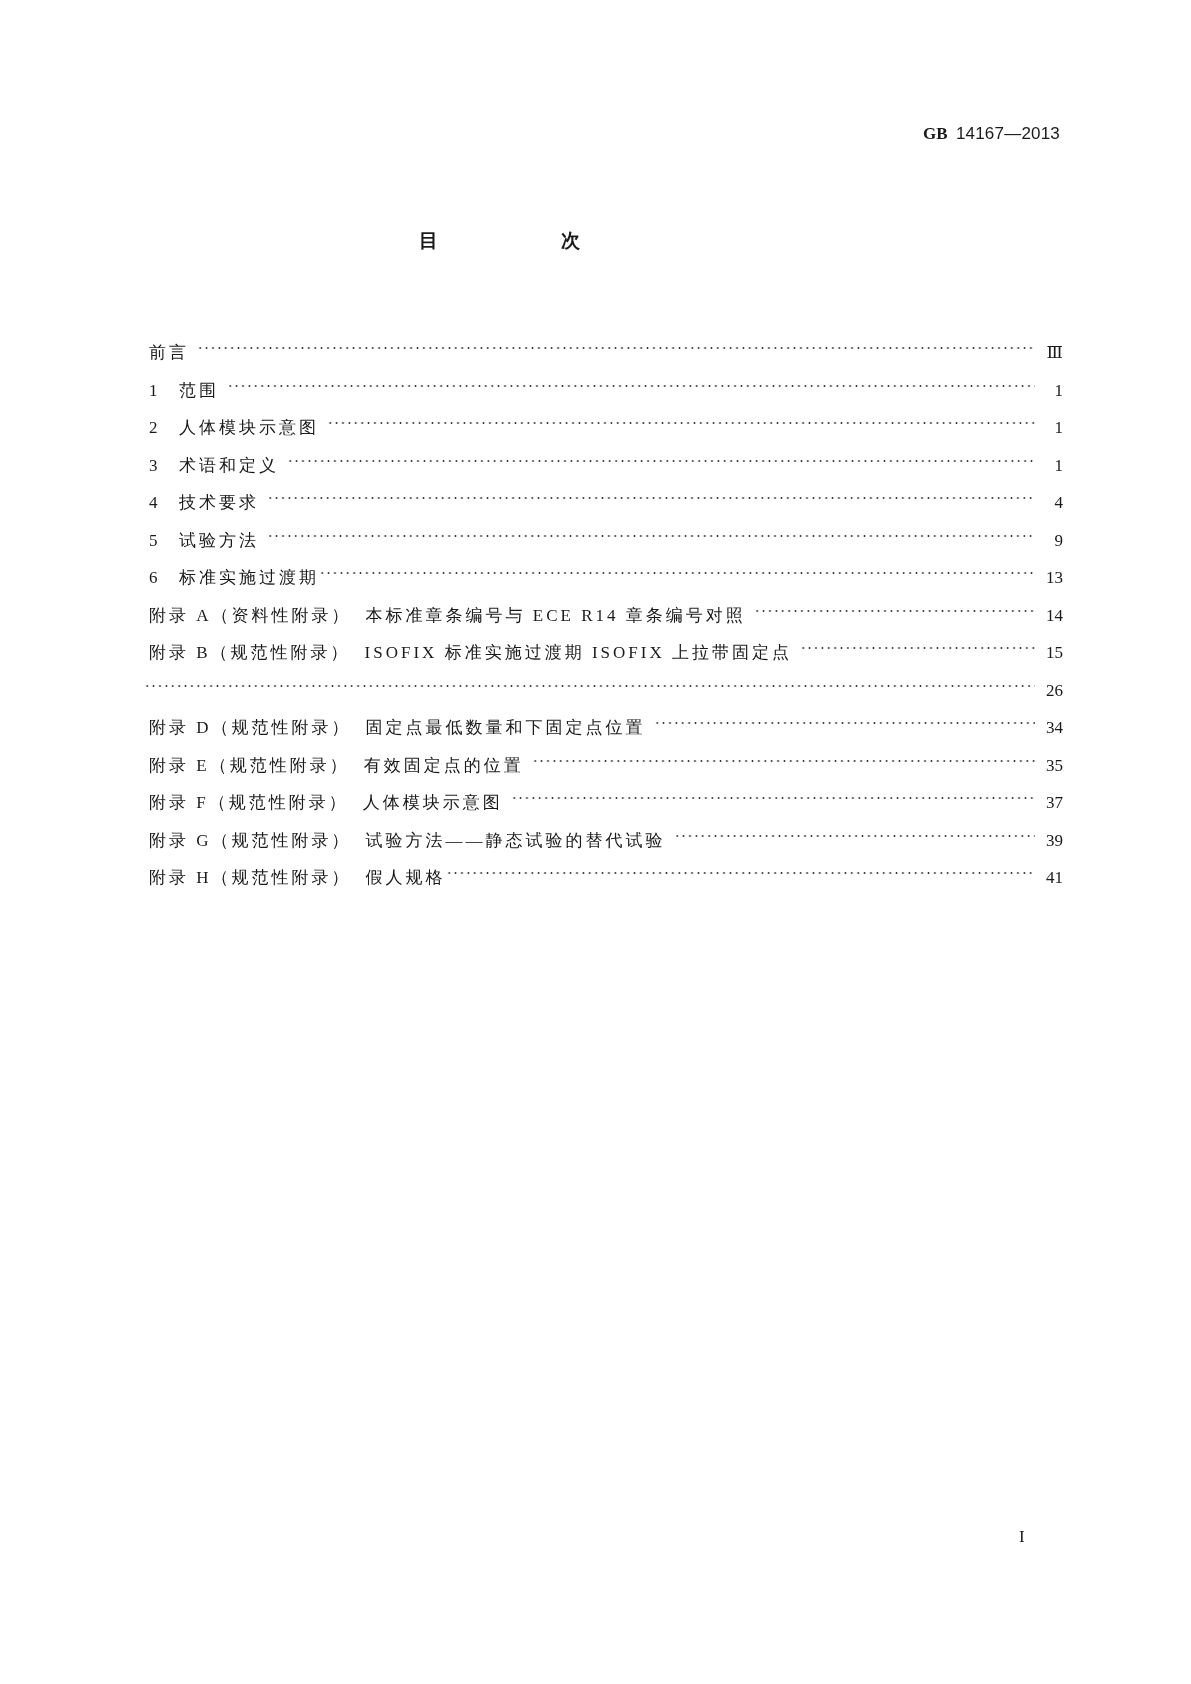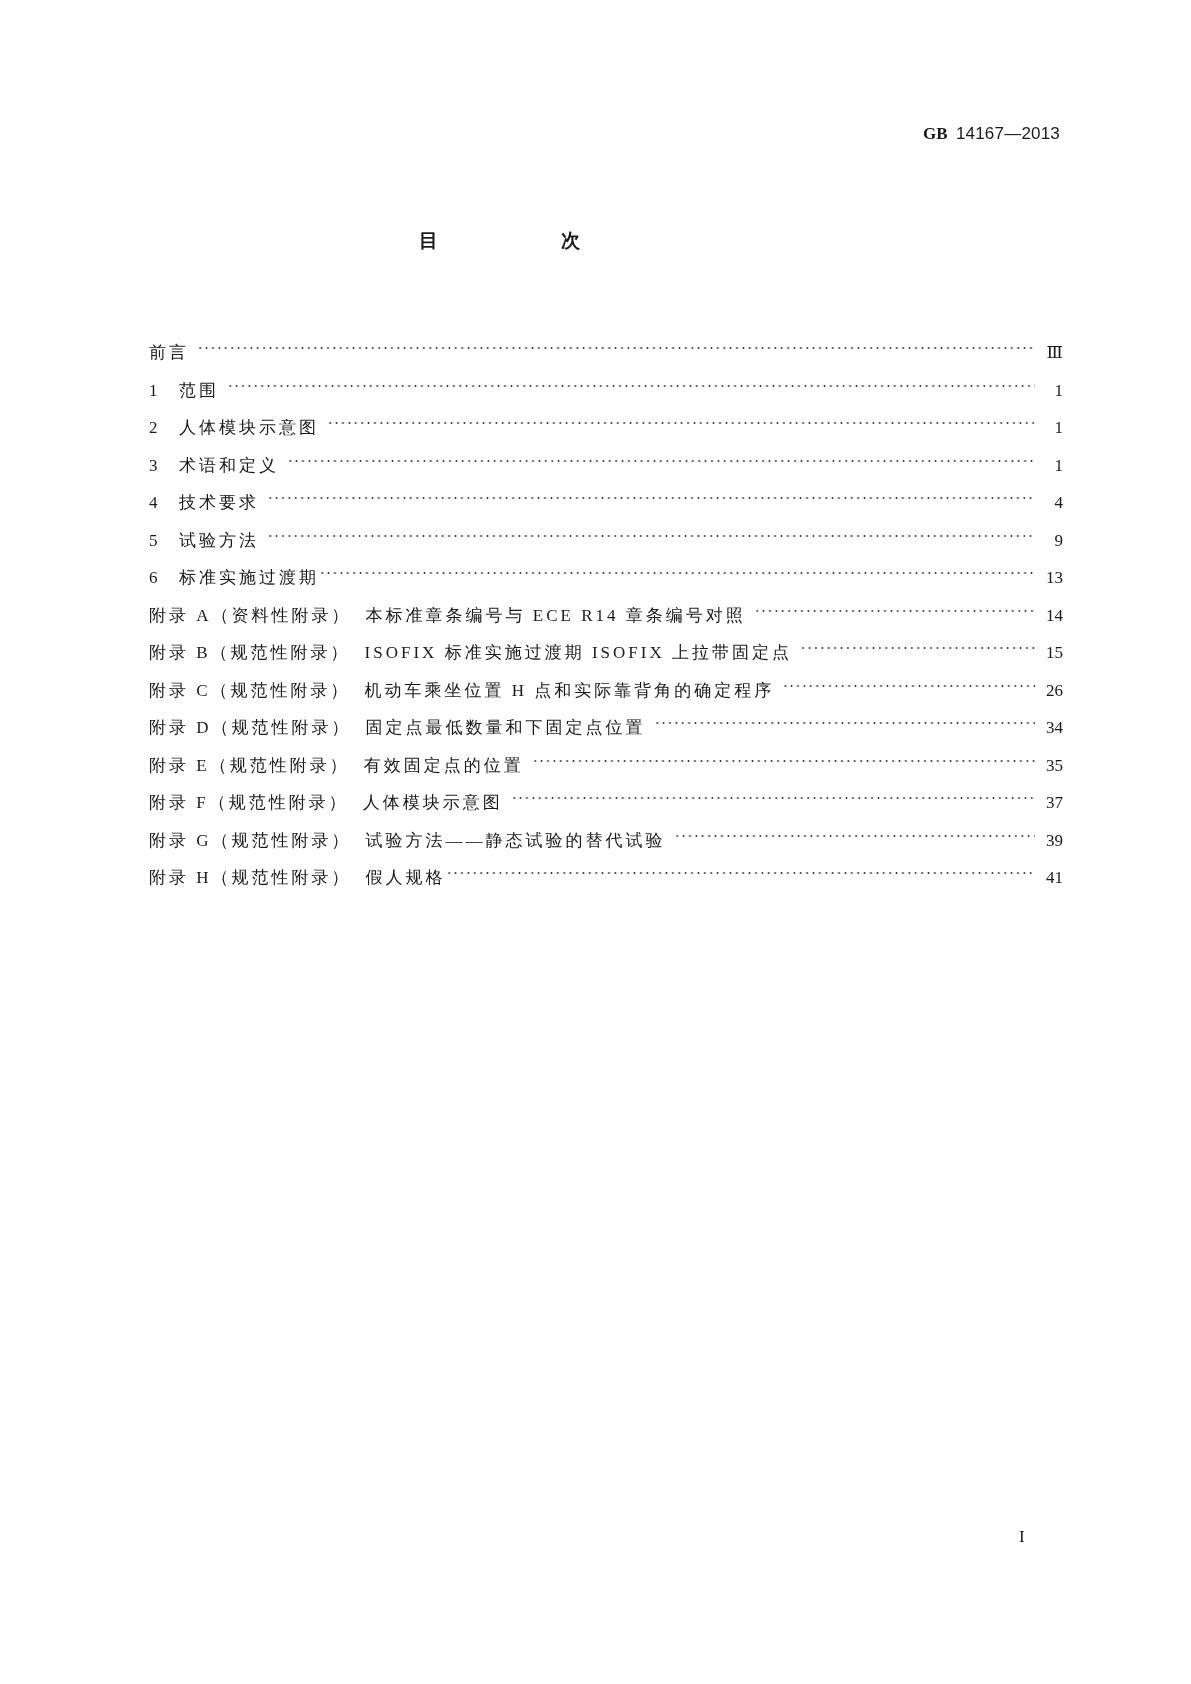--- a/index.html
+++ b/index.html
@@ -159,21 +159,20 @@
     <span class="toc-label"><span class="appx">附录 A（资料性附录）</span><span class="gap"></span><span>本标准章条编号与 ECE R14 章条编号对照</span></span>
     <span class="toc-leader"></span>
     <span class="toc-page">14</span>
   </li>
   <li class="toc-row">
     <span class="toc-label"><span class="appx">附录 B（规范性附录）</span><span class="gap"></span><span>ISOFIX 标准实施过渡期 ISOFIX 上拉带固定点</span></span>
     <span class="toc-leader"></span>
     <span class="toc-page">15</span>
   </li>
   <li class="toc-row">
-    <span class="toc-label"><span class="appx">附录 C（规范性附录）</span><span class="gap"></span><span>机动车乘坐位置 H 点和实际靠背角的确定程序</span></span>
     <span class="toc-leader"></span>
     <span class="toc-page">26</span>
   </li>
   <li class="toc-row">
     <span class="toc-label"><span class="appx">附录 D（规范性附录）</span><span class="gap"></span><span>固定点最低数量和下固定点位置</span></span>
     <span class="toc-leader"></span>
     <span class="toc-page">34</span>
   </li>
   <li class="toc-row">
     <span class="toc-label"><span class="appx">附录 E（规范性附录）</span><span class="gap"></span><span>有效固定点的位置</span></span>

